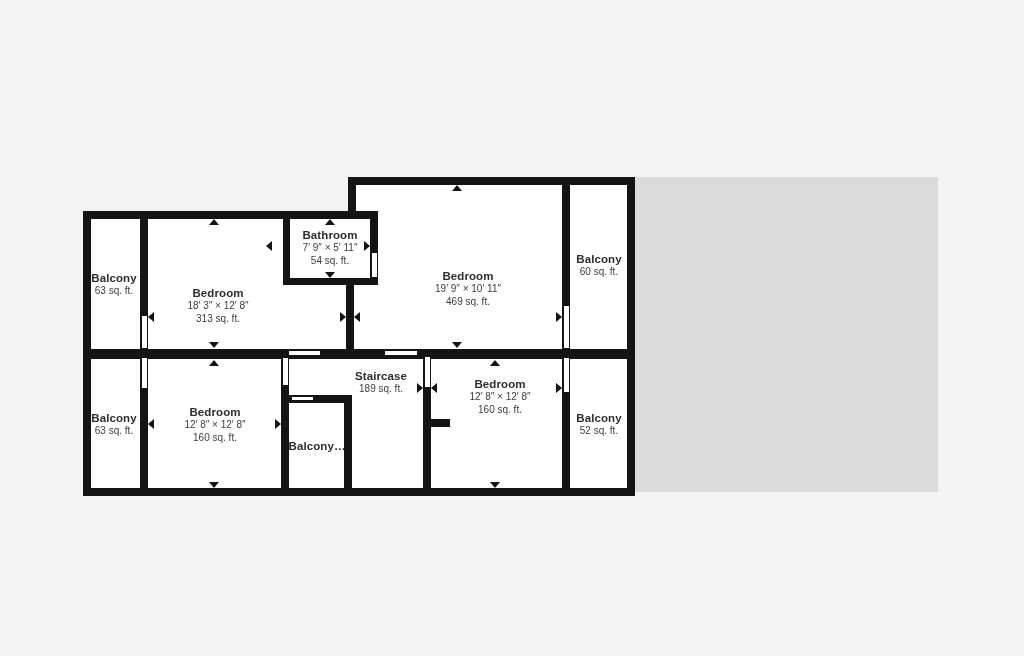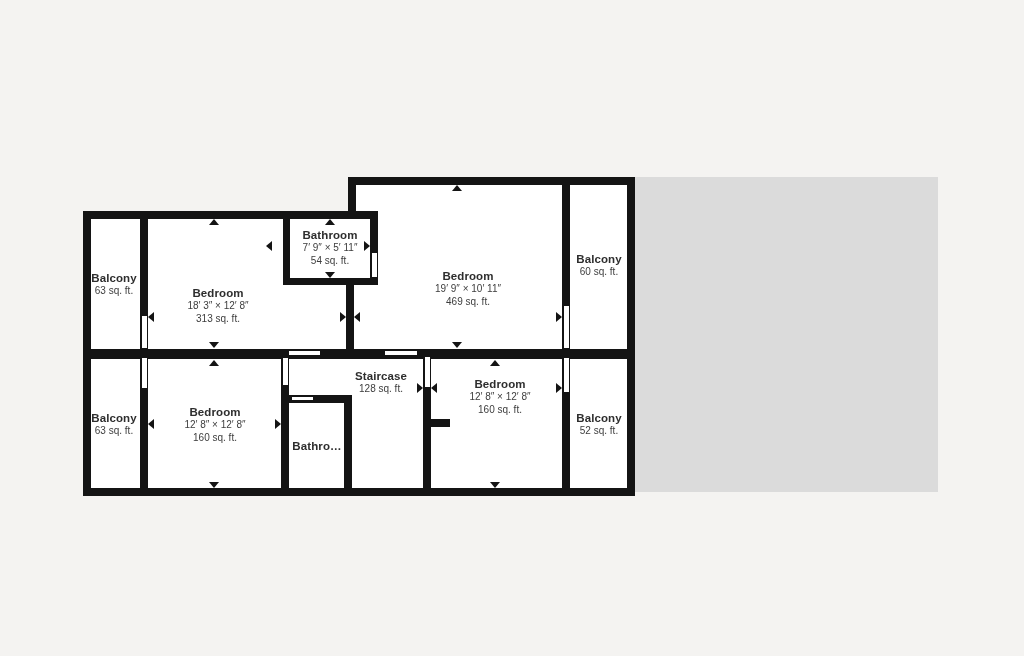--- a/index.html
+++ b/index.html
@@ -111,26 +111,26 @@
     <div class="room-sub">63 sq. ft.</div>
   </div>
 
   <div class="room-label" style="left:215px;top:424px">
     <div class="room-name">Bedroom</div>
     <div class="room-sub">12′ 8″ × 12′ 8″</div>
     <div class="room-sub">160 sq. ft.</div>
   </div>
 
   <div class="room-label" style="left:317px;top:446px">
-    <div class="room-name">Bathro…</div>
+    <div class="room-name">Balcony…</div>
   </div>
 
   <div class="room-label" style="left:381px;top:382px">
     <div class="room-name">Staircase</div>
-    <div class="room-sub">128 sq. ft.</div>
+    <div class="room-sub">189 sq. ft.</div>
   </div>
 
   <div class="room-label" style="left:500px;top:396px">
     <div class="room-name">Bedroom</div>
     <div class="room-sub">12′ 8″ × 12′ 8″</div>
     <div class="room-sub">160 sq. ft.</div>
   </div>
 
   <div class="room-label" style="left:599px;top:424px">
     <div class="room-name">Balcony</div>

